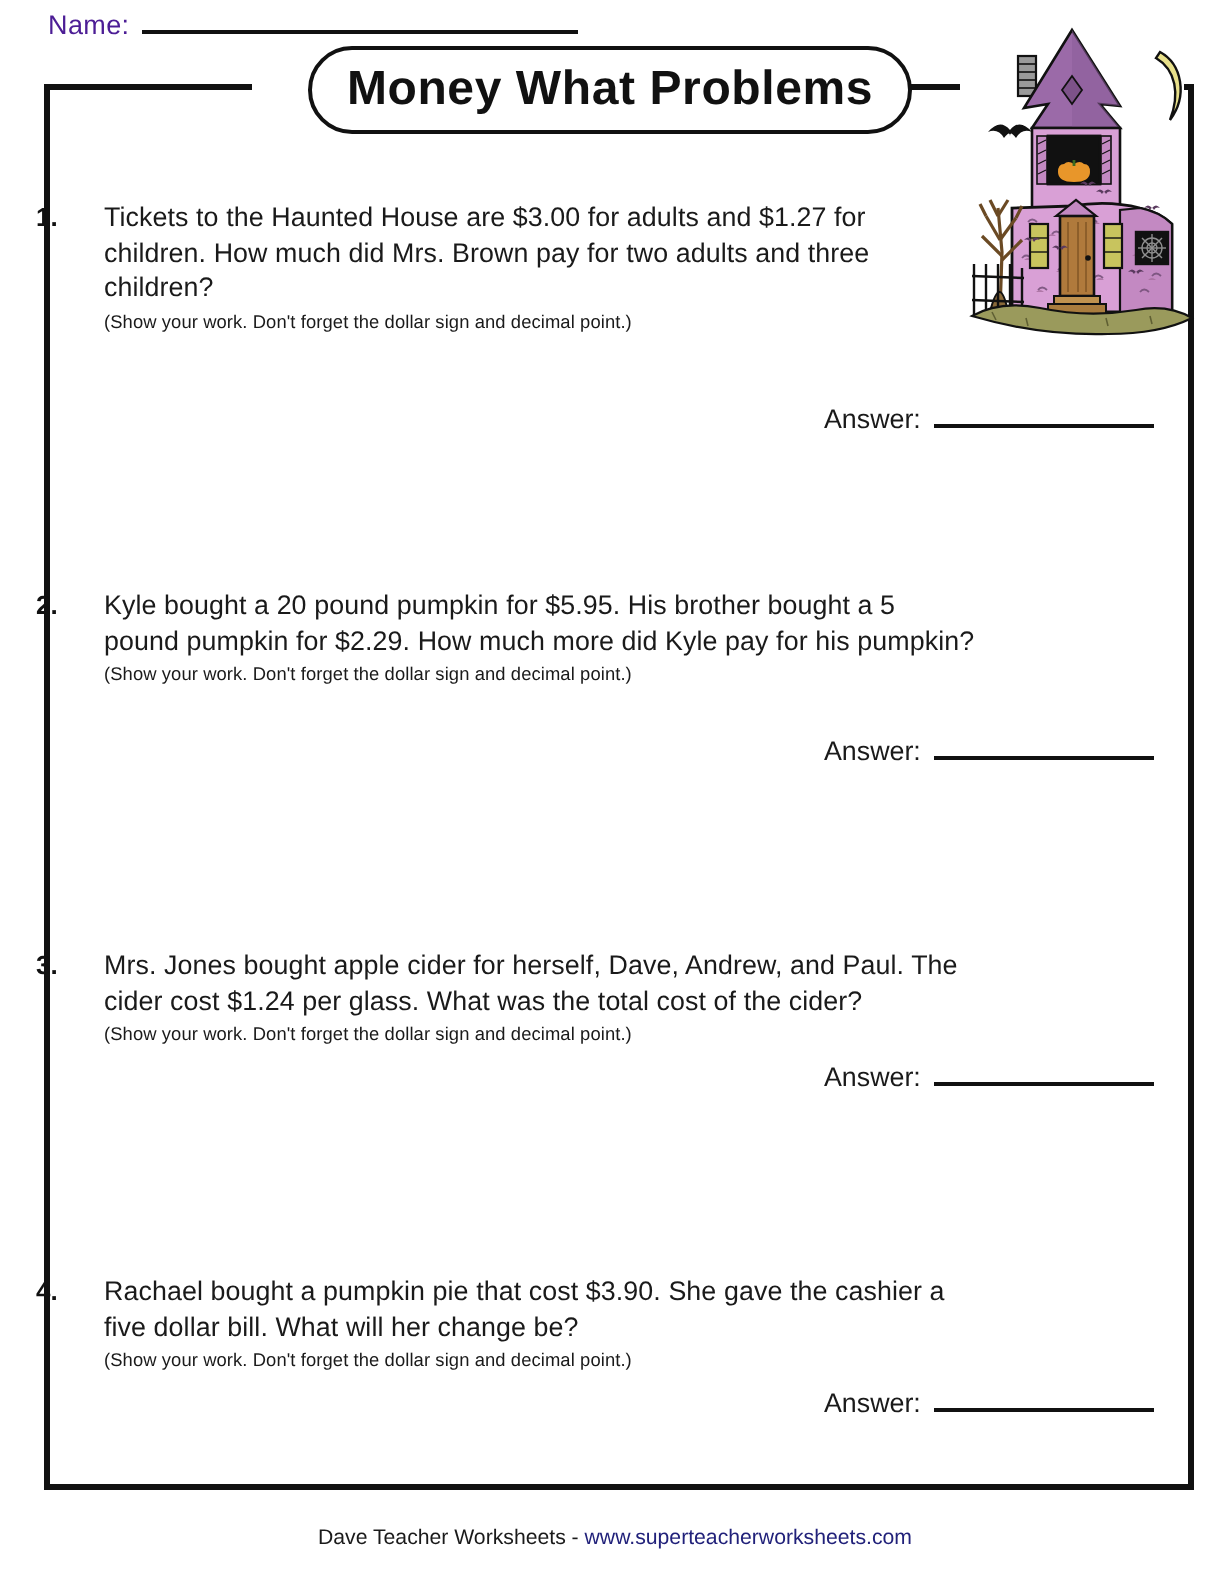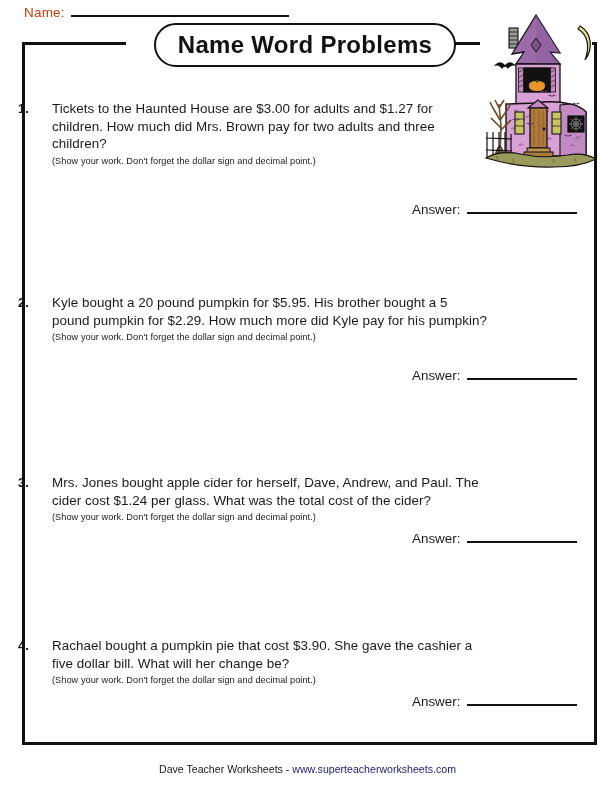--- a/index.html
+++ b/index.html
@@ -22,21 +22,21 @@
     position: absolute;
     left: 24px;
     top: 2px;
     display: flex;
     align-items: baseline;
     gap: 6px;
   }
   .name-label {
     font-size: 13.5px;
     letter-spacing: .2px;
-    color: #c2410c;
+    color: #4c1d95;
   }
   .name-blank {
     width: 218px;
     border-bottom: 2px solid #111;
     height: 13px;
   }
 
   
   .sheet-box {
     position: absolute;
@@ -172,21 +172,21 @@
 <div class="name-row">
   <span class="name-label">Name:</span>
   <span class="name-blank"></span>
 </div>
 
 <div class="sheet-box"></div>
 <div class="title-gap"></div>
 <div class="art-gap"></div>
 
 <div class="title-pill">
-  <span class="title-text">Name Word Problems</span>
+  <span class="title-text">Money What Problems</span>
 </div>
 
 <div class="art">
   <svg viewBox="0 0 116 166" width="116" height="166" xmlns="http://www.w3.org/2000/svg">
 
     <path d="M96 18 C107 24 110 40 101 52 C106 39 104 27 94 21 Z" fill="#e8e08a" stroke="#111" stroke-width="1.2"></path>
 
     <rect x="25" y="20" width="9" height="20" fill="#9a9a9a" stroke="#111" stroke-width="1.1"></rect>
     <line x1="25" y1="24" x2="34" y2="24" stroke="#111" stroke-width=".8"></line>
     <line x1="25" y1="28" x2="34" y2="28" stroke="#111" stroke-width=".8"></line>

